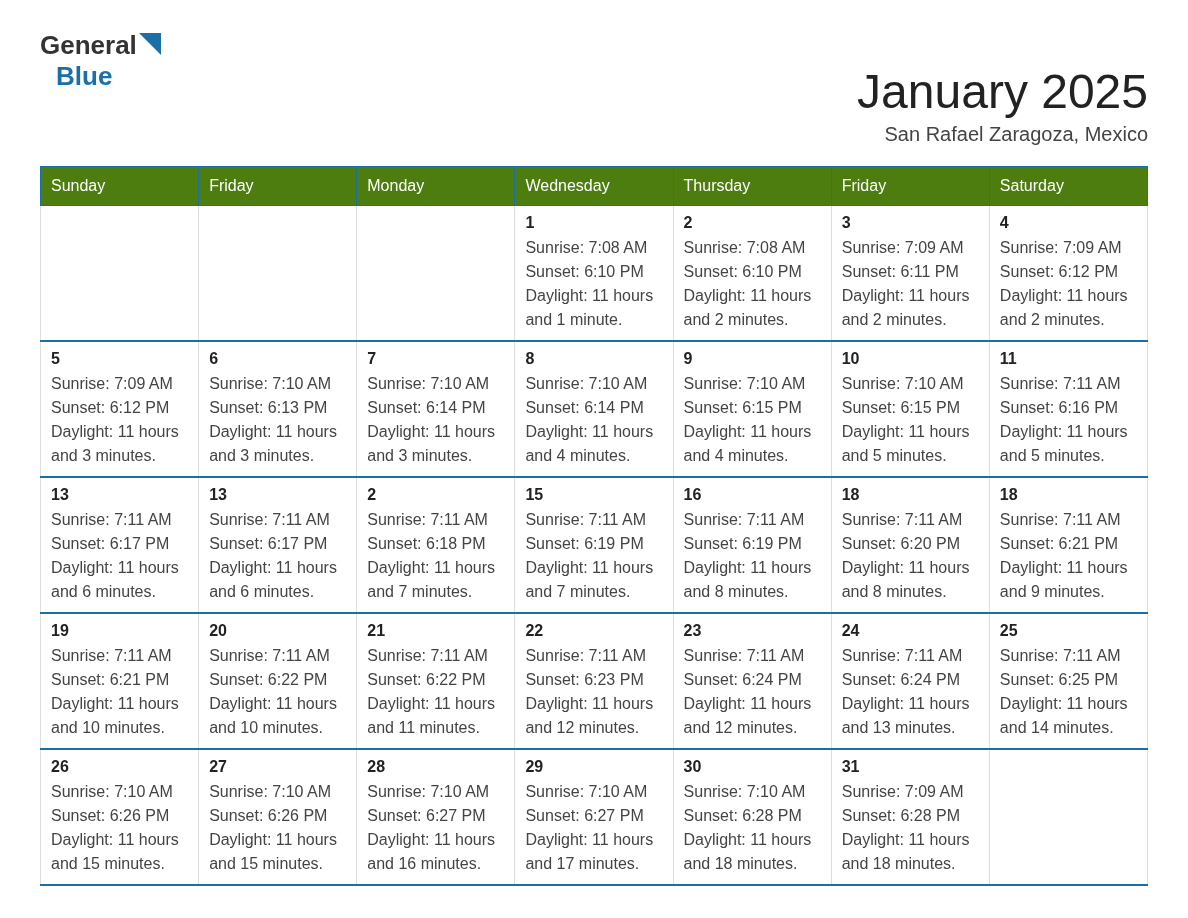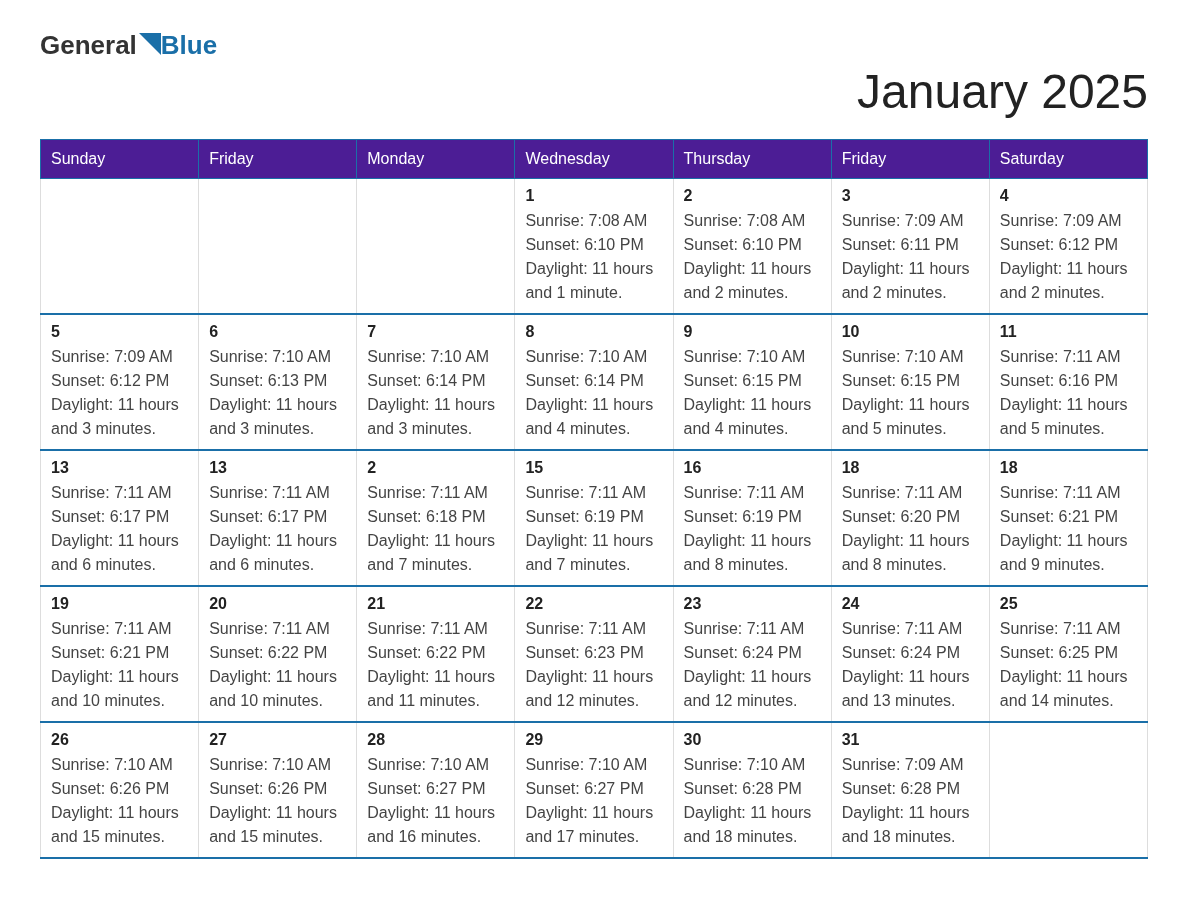--- a/index.html
+++ b/index.html
@@ -22,21 +22,21 @@
       font-weight: bold;
       color: #333;
     }
     .logo-text-blue {
       font-size: 26px;
       font-weight: bold;
       color: #1a6fa8;
     }
     .logo-area {
       display: flex;
-      flex-direction: row;
+      flex-direction: column;
     }
     .logo-row {
       display: flex;
       align-items: center;
     }
     .title-area {
       text-align: right;
       margin-top: 36px;
     }
     .calendar-title {
@@ -49,21 +49,21 @@
       font-size: 20px;
       color: #444;
       margin-top: 4px;
     }
     .calendar {
       width: 100%;
       border-collapse: collapse;
       margin-top: 10px;
     }
     .calendar thead tr {
-      background-color: #4c1d95;
+      background-color: #4d7c0f;
     }
     .calendar thead th {
       color: #ffffff;
       padding: 10px 10px;
       font-size: 16px;
       font-weight: normal;
       text-align: left;
       border: 1px solid #1a6fa8;
     }
     .calendar tbody tr {
@@ -101,26 +101,27 @@
 <div class="header">
   <div class="logo-area">
     <div class="logo-row">
       <span class="logo-text-general">General</span>
       <div style="position:relative; display:inline-block; margin-left:2px;">
         <svg width="22" height="22" viewBox="0 0 22 22">
           <polygon points="0,0 22,0 22,22" fill="#1a6fa8"></polygon>
         </svg>
       </div>
     </div>
-    <div style="margin-left: 0px;">
+    <div style="margin-left: 16px;">
       <span class="logo-text-blue">Blue</span>
     </div>
   </div>
   <div class="title-area">
     <div class="calendar-title">January 2025</div>
+    <div class="calendar-subtitle">San Rafael Zaragoza, Mexico</div>
   </div>
 </div>
 
 <table class="calendar">
   <thead>
     <tr>
     <th>Sunday</th>
         <th>Friday</th>
         <th>Monday</th>
         <th>Wednesday</th>

